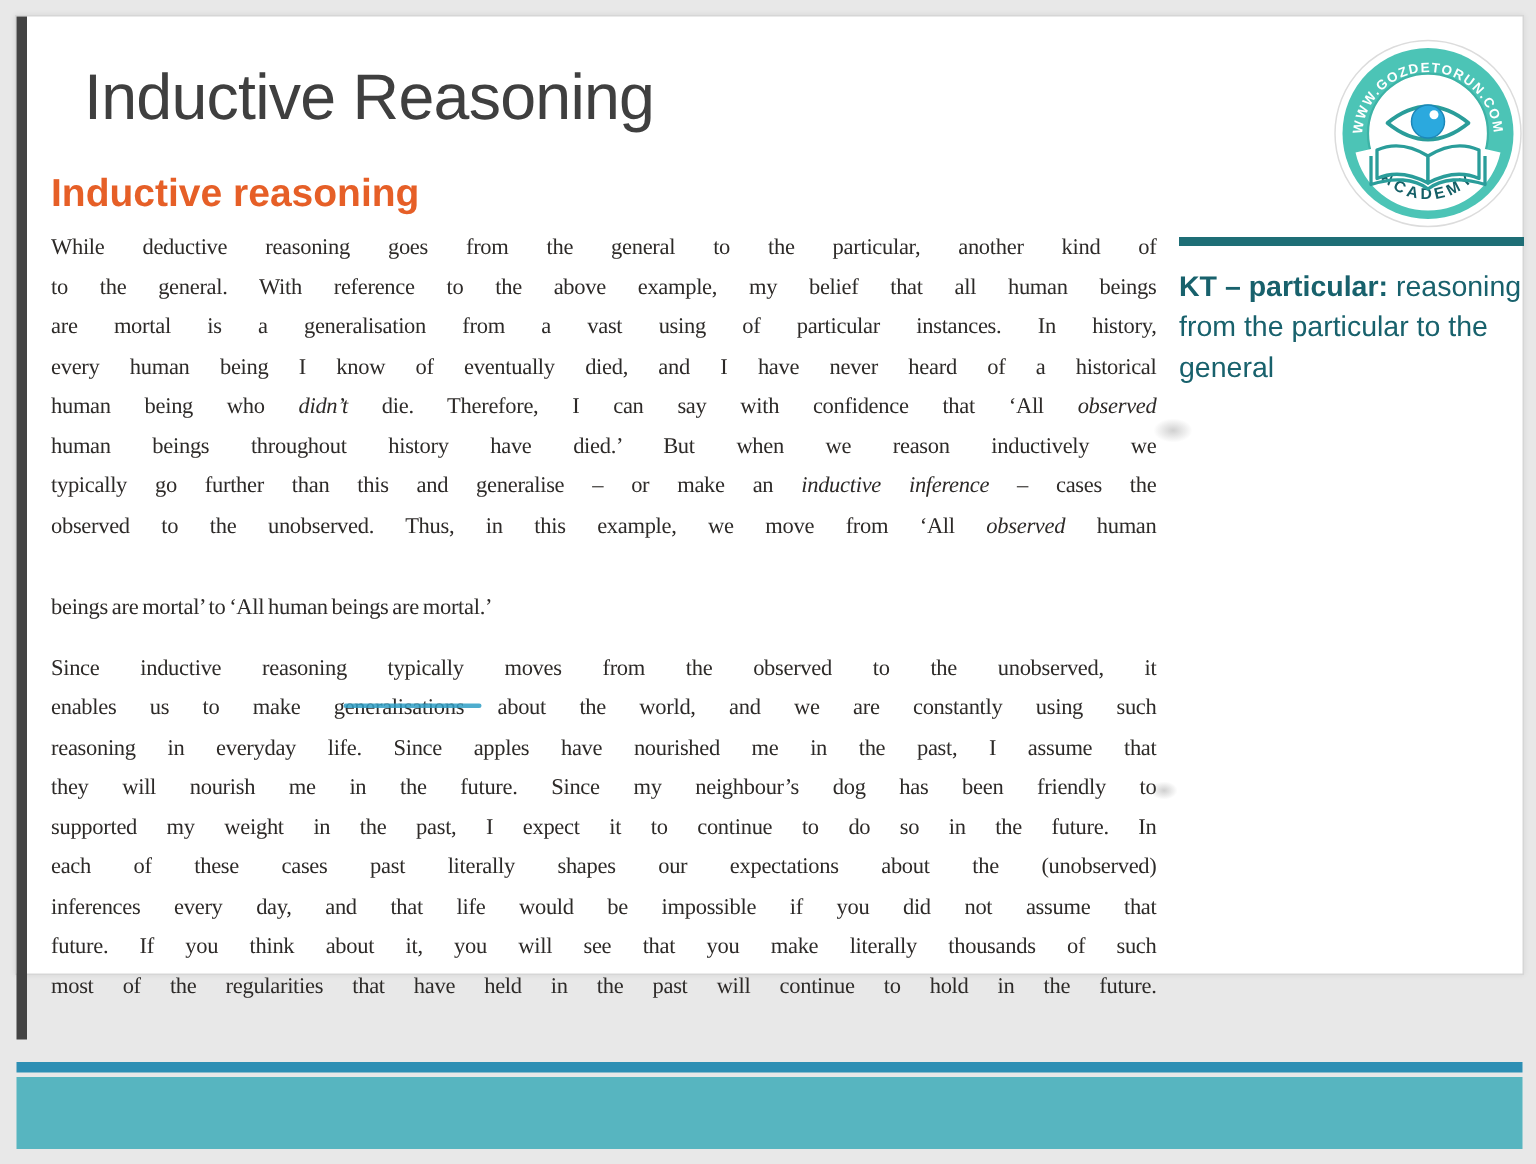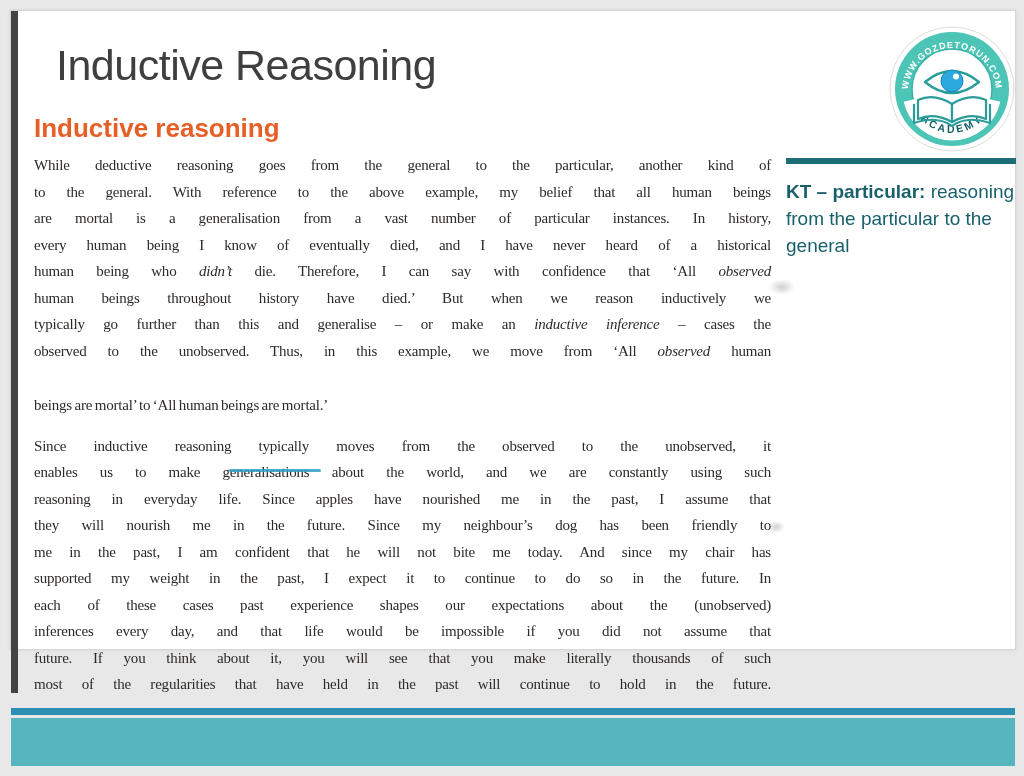--- a/index.html
+++ b/index.html
@@ -103,36 +103,35 @@
       <path d="M 27,80 L 27,99 C 42,94 56,95 65,102 C 74,95 88,94 103,99 L 103,80" fill="none" stroke="#2a9d9a" stroke-width="2.2" stroke-linejoin="round"></path>
     </g>
   </svg>
 
   <h2 class="section-heading">Inductive reasoning</h2>
 
   <div class="body-text" id="body-text">
       <div class="para">
         <div class="line"><span class="r">While deductive reasoning goes from the general to the particular, another kind of</span></div>
         <div class="line"><span class="r">to the general. With reference to the above example, my belief that all human beings</span></div>
-        <div class="line"><span class="r">are mortal is a generalisation from a vast number of particular instances. In history,</span></div>
+        <div class="line"><span class="r">are mortal is a generalisation from a vast using of particular instances. In history,</span></div>
         <div class="line"><span class="r">every human being I know of eventually died, and I have never heard of a historical</span></div>
         <div class="line"><span class="r">human being who </span><span class="r i">didn’t</span><span class="r"> die. Therefore, I can say with confidence that ‘All </span><span class="r i">observed</span></div>
         <div class="line"><span class="r">human beings throughout history have died.’ But when we reason inductively we</span></div>
         <div class="line"><span class="r">typically go further than this and generalise – or make an </span><span class="r i">inductive inference</span><span class="r"> – cases the</span></div>
         <div class="line"><span class="r">observed to the unobserved. Thus, in this example, we move from ‘All </span><span class="r i">observed</span><span class="r"> human</span></div>
         <div class="line last"><span class="r">beings are mortal’ to ‘All human beings are mortal.’</span></div>
       </div>
       <div class="para">
         <div class="line"><span class="r">Since inductive reasoning typically moves from the observed to the unobserved, it</span></div>
         <div class="line"><span class="r">enables us to make generalisations about the world, and we are constantly using such</span></div>
         <div class="line"><span class="r">reasoning in everyday life. Since apples have nourished me in the past, I assume that</span></div>
         <div class="line"><span class="r">they will nourish me in the future. Since my neighbour’s dog has been friendly to</span></div>
-        <div class="line"><span class="r">me in the past, I am confident that he will not bite me today. And since my chair has</span></div>
         <div class="line"><span class="r">supported my weight in the past, I expect it to continue to do so in the future. In</span></div>
-        <div class="line"><span class="r">each of these cases past experience shapes our expectations about the (unobserved)</span></div>
+        <div class="line"><span class="r">each of these cases past literally shapes our expectations about the (unobserved)</span></div>
         <div class="line"><span class="r">inferences every day, and that life would be impossible if you did not assume that</span></div>
         <div class="line"><span class="r">future. If you think about it, you will see that you make literally thousands of such</span></div>
         <div class="line"><span class="r">most of the regularities that have held in the past will continue to hold in the future.</span></div>
       </div>
     </div>
 
   <div class="underline-annotation"></div>
 
   <div class="smudge s1"></div>
   <div class="smudge s2"></div>

